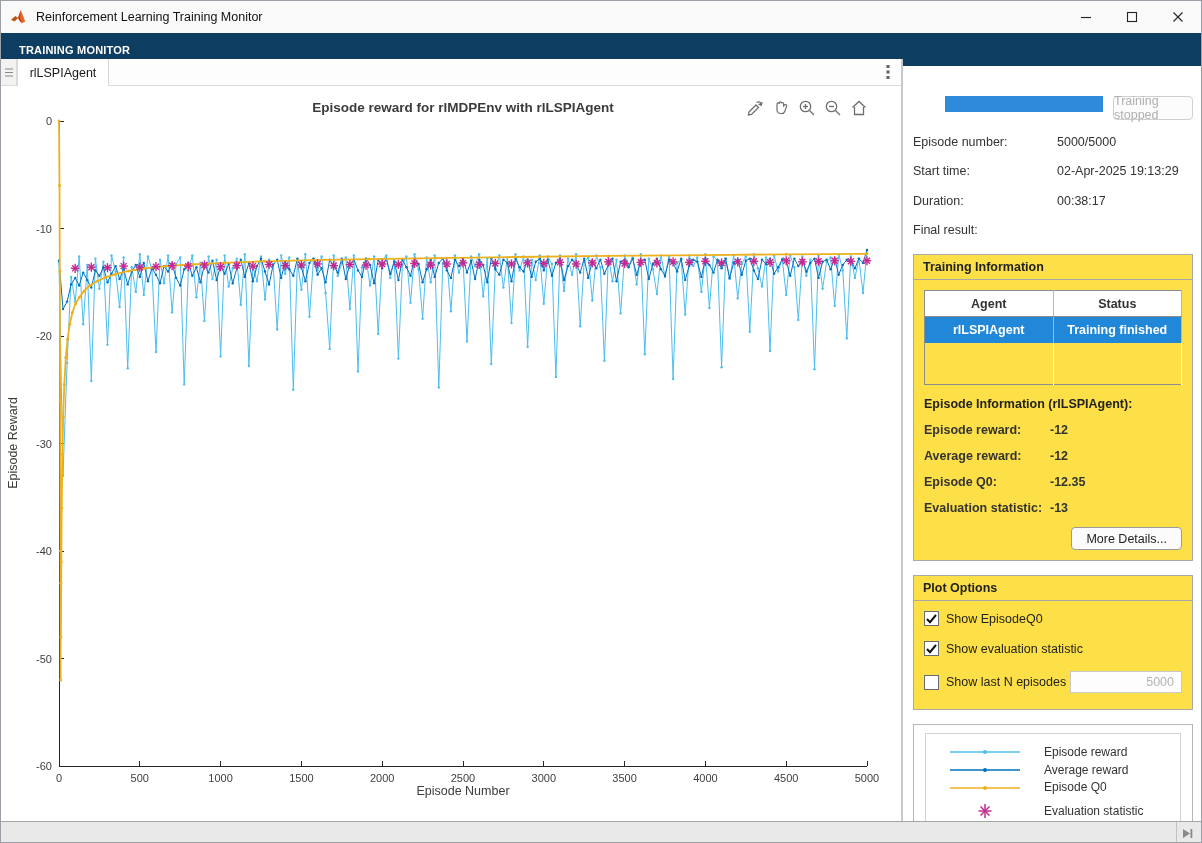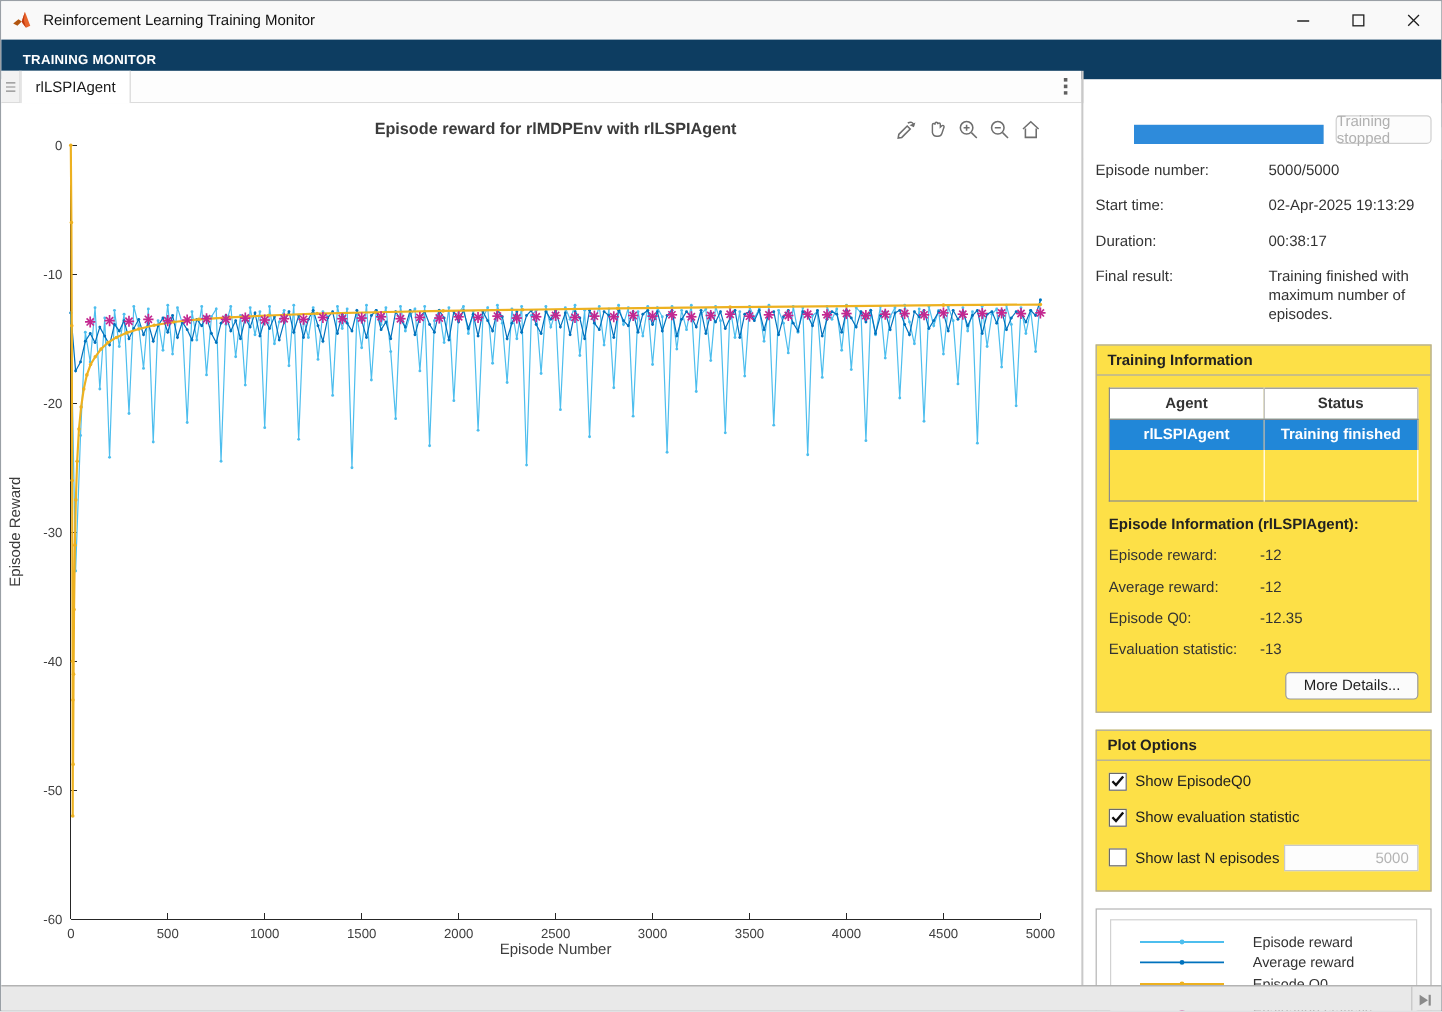--- a/index.html
+++ b/index.html
@@ -35,39 +35,39 @@
   .chart-title { position:absolute; left:58px; top:14px; width:808px; text-align:center; font-size:13.5px; font-weight:bold; color:#3b3b3b; }
   .ax-toolbar { position:absolute; right:32px; top:12px; display:flex; gap:6px; background:#fff; }
   .ax-btn { width:20px; height:20px; display:flex; align-items:center; justify-content:center; }
   .xlabel { position:absolute; left:58px; top:698px; width:808px; text-align:center; font-size:12.5px; color:#3c3c3c; }
   .ylabel { position:absolute; left:-148px; top:350px; width:320px; text-align:center; font-size:12.5px; color:#3c3c3c; transform:rotate(-90deg); }
   #chart-svg { position:absolute; left:0; top:0; }
 
   
   .panel { position:absolute; left:902px; top:85px; width:300px; height:735px; background:#fff; font-size:12.5px; color:#333; }
   .panel-inner { padding:10px 10px 0 10px; }
-  .progress-row { display:flex; align-items:flex-end; gap:10px; margin-bottom:14px;padding-left:32px; }
+  .progress-row { display:flex; align-items:flex-start; gap:10px; margin-bottom:14px;padding-left:32px; }
   .progress-track { width:158px; height:16px; background:#e8e8e8; position:relative; flex:none; }
   .progress-fill { position:absolute; left:0; top:0; height:100%; }
   .btn-disabled { flex:1; height:24px; border:1px solid #cfcfcf; border-radius:4px; background:#fcfcfc; color:#b0b0b0; font-size:12.5px; display:flex; align-items:center; justify-content:center; }
   .kv { display:grid; grid-template-columns:128px 1fr; margin-bottom:13px; line-height:1.3;gap:16px; }
   .kv .v { color:#333; }
 
   .groupbox { border:1px solid #a9a9a9; margin-bottom:14px; background:#fde047; }
   .groupbox .gb-title { font-weight:bold; color:#222; padding:5px 9px; border-bottom:1px solid #a9a9a9; }
   .gb-body { padding:10px; }
 
   table.agents { width:100%; border-collapse:collapse; border:1px solid #8c8c8c; margin-bottom:12px; }
   table.agents th, table.agents td { border-right:1px solid #b5b5b5; font-size:12.5px; text-align:center; padding:4px 8px; height:26px; }
   table.agents th { font-weight:bold; border-bottom:1px solid #8c8c8c; background:#fff; }
   tr.selected td { background:#2187d8; color:#fff; font-weight:bold; }
   tr.filler td { height:42px; border-right:1px solid #fff; }
 
   .ep-title { font-weight:bold; margin:2px 0 12px 0; color:#222; }
-  .kv2 { display:grid; grid-template-columns:126px 1fr; margin-bottom:12px; }
+  .kv2 { display:grid; grid-template-columns:126px 1fr; margin-bottom:12px;font-weight:bold; }
   .more-row { display:flex; justify-content:flex-end; margin-top:4px; }
   .btn { height:23px; padding:0 14px; border:1px solid #9a9a9a; border-radius:4px; background:#fbfbfb; color:#222; font-size:12.5px; display:flex; align-items:center; }
 
   .opt-row { display:flex; align-items:center; margin-bottom:15px; }
   .opt-row:last-child { margin-bottom:6px; }
   .cbx { width:15px; height:15px; border:1px solid #6b6b6b; background:#fff; margin-right:7px; flex:none; display:flex; align-items:center; justify-content:center; }
   .opt-label { color:#222; }
   .opt-input { margin-left:auto; width:112px; height:22px; border:1px solid #c9c9c9; background:#fdfdfd; color:#b4b4b4; font-size:12.5px; text-align:right; padding:0 7px; font-family:"Liberation Sans", sans-serif; }
 
   .legendbox { border:1px solid #b5b5b5; padding:8px 11px; }
@@ -996,21 +996,20 @@
       <div class="kv">
           <span>Start time:</span>
           <span class="v">02-Apr-2025 19:13:29</span>
         </div>
       <div class="kv">
           <span>Duration:</span>
           <span class="v">00:38:17</span>
         </div>
       <div class="kv" style="margin-bottom:16px;">
           <span>Final result:</span>
-          <span class="v">Training finished with maximum number of episodes.</span>
         </div>
 
       <div class="groupbox">
         <div class="gb-title">Training Information</div>
         <div class="gb-body">
           <table class="agents">
             <tbody>
                 <tr>
               <th style="width:50%;">Agent</th>
               <th>Status</th>

